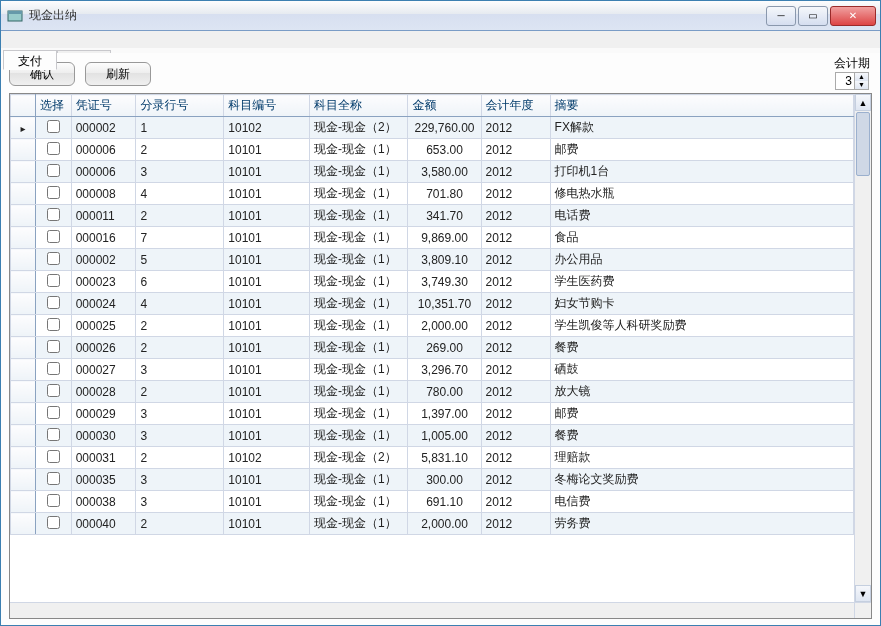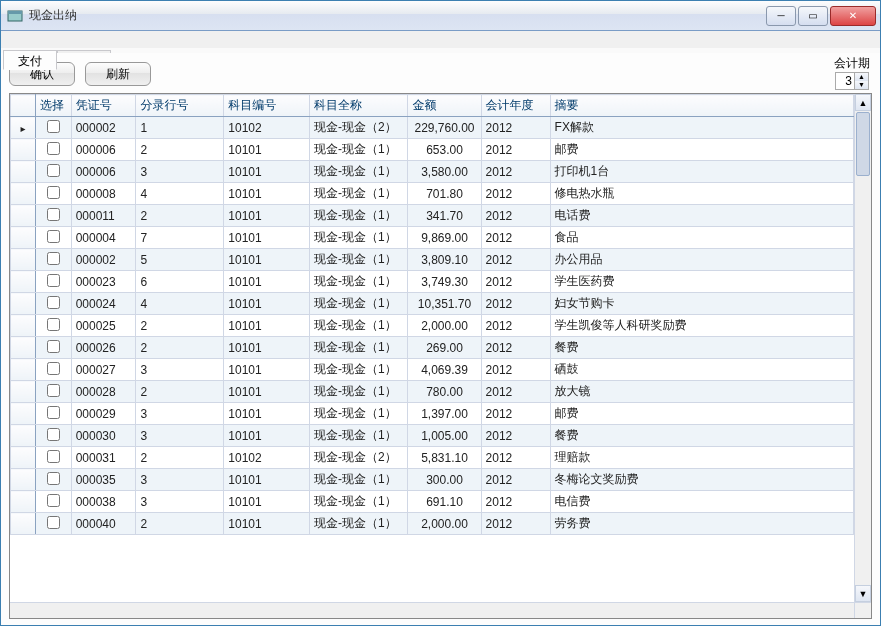--- a/index.html
+++ b/index.html
@@ -302,21 +302,21 @@
                 <td>2</td>
                 <td>10101</td>
                 <td>现金-现金（1）</td>
                 <td class="num">341.70</td>
                 <td>2012</td>
                 <td>电话费</td>
               </tr>
               <tr>
                 <td class="rowhdr"></td>
                 <td class="sel"><input type="checkbox" style=""></td>
-                <td>000004</td>
+                <td>000016</td>
                 <td>7</td>
                 <td>10101</td>
                 <td>现金-现金（1）</td>
                 <td class="num">9,869.00</td>
                 <td>2012</td>
                 <td>食品</td>
               </tr>
               <tr>
                 <td class="rowhdr"></td>
                 <td class="sel"><input type="checkbox" style=""></td>
@@ -372,21 +372,21 @@
                 <td>2012</td>
                 <td>餐费</td>
               </tr>
               <tr>
                 <td class="rowhdr"></td>
                 <td class="sel"><input type="checkbox" style=""></td>
                 <td>000027</td>
                 <td>3</td>
                 <td>10101</td>
                 <td>现金-现金（1）</td>
-                <td class="num">4,069.39</td>
+                <td class="num">3,296.70</td>
                 <td>2012</td>
                 <td>硒鼓</td>
               </tr>
               <tr>
                 <td class="rowhdr"></td>
                 <td class="sel"><input type="checkbox" style=""></td>
                 <td>000028</td>
                 <td>2</td>
                 <td>10101</td>
                 <td>现金-现金（1）</td>

